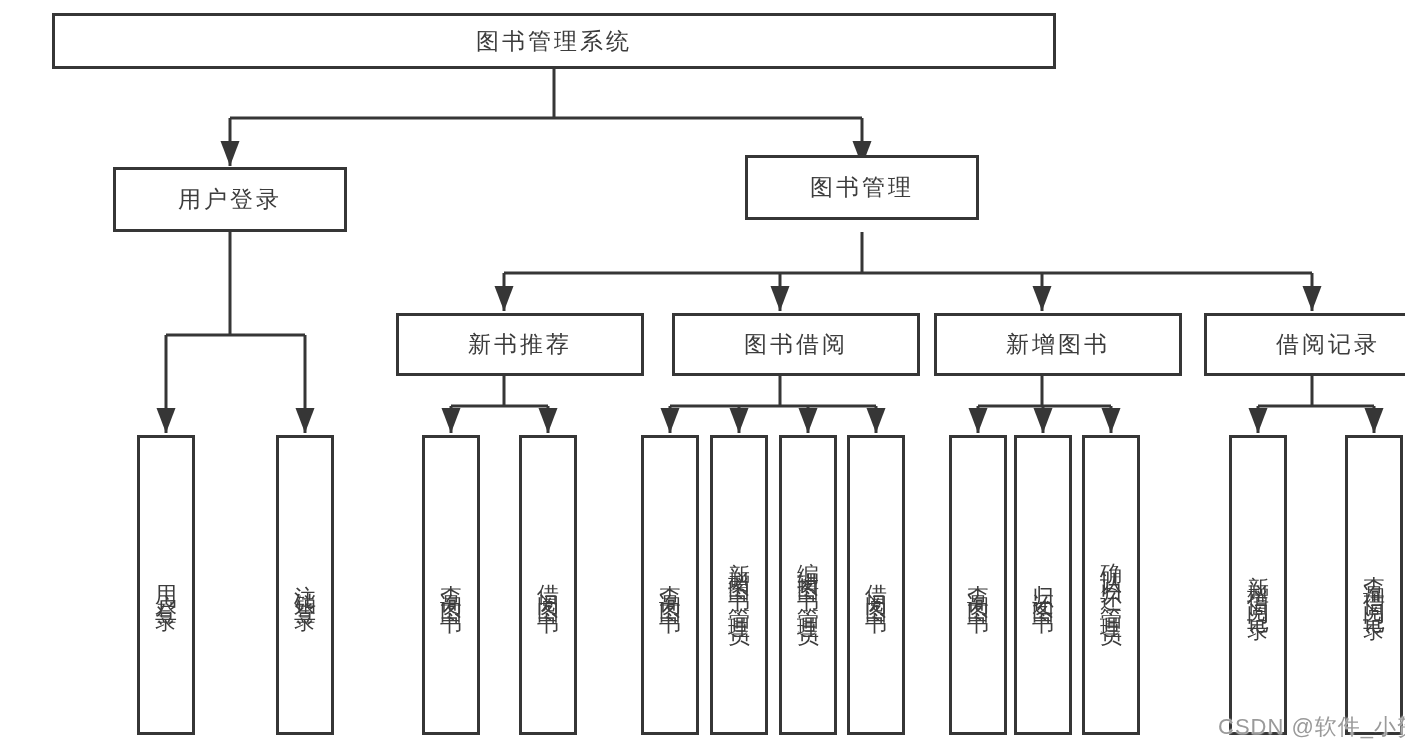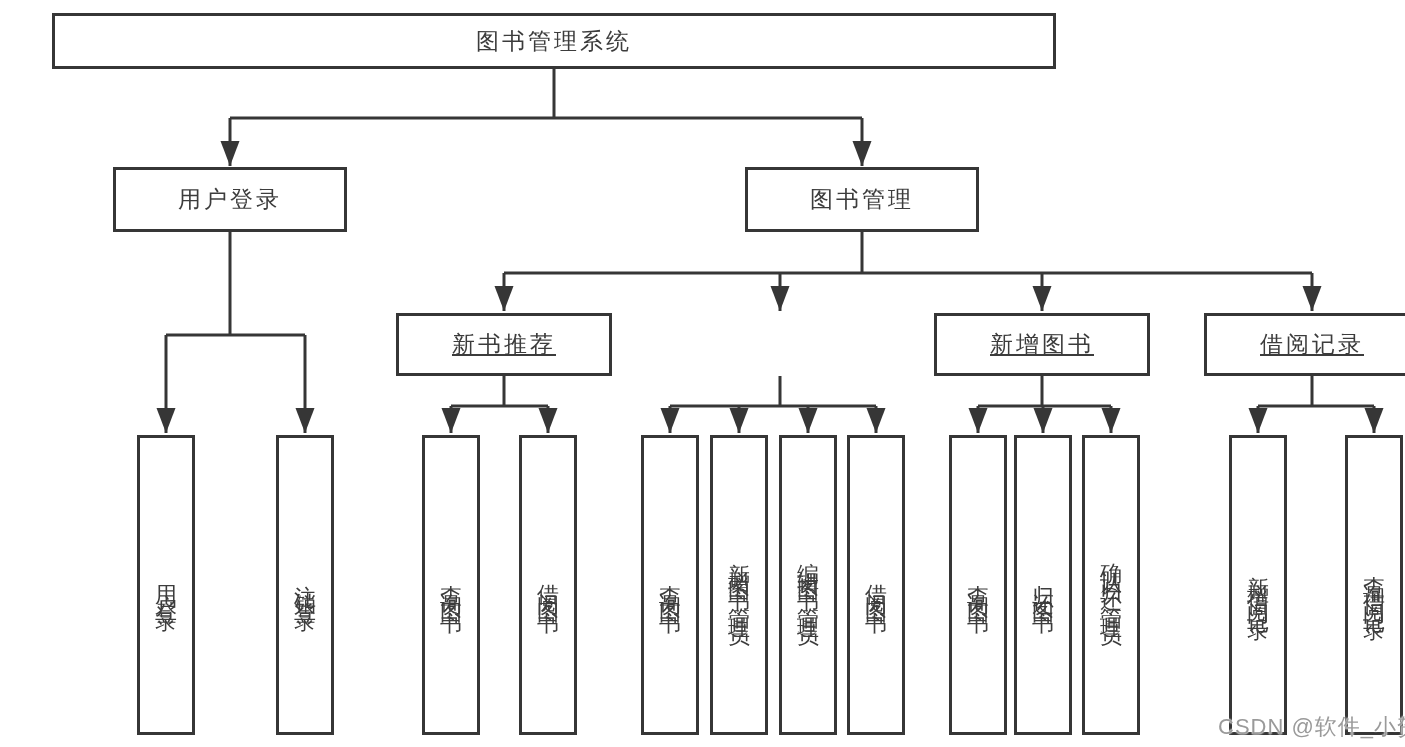--- a/index.html
+++ b/index.html
@@ -30,21 +30,21 @@
     position: absolute;
     background: #ffffff;
     border: 3px solid var(--line);
     color: var(--text);
     display: flex;
     align-items: center;
     justify-content: center;
   }
   .root-box { left: 20px; top: 13px; width: 1004px; height: 56px; }
   .l2-box   { width: 234px; height: 65px; }
-  .l3-box   { width: 216px; height: 63px; text-decoration: underline; }
+  .l3-box   { width: 248px; height: 63px; }
   .leaf     { width: 58px;  height: 300px; }
 
   .hlabel {
     font-size: 23px;
     letter-spacing: 3px;
     color: var(--text);
     white-space: nowrap;
   }
   .vlabel {
     writing-mode: vertical-rl;
@@ -127,27 +127,30 @@
     </g>
   </svg>
 
   <div class="box root-box">
     <span class="hlabel">图书管理系统</span>
   </div>
 
   <div class="box l2-box" style="left:81px;top:167px">
     <span class="hlabel">用户登录</span>
   </div>
-  <div class="box l2-box" style="left:713px;top:167px">
+  <div class="box l2-box" style="left:713px;top:155px">
     <span class="hlabel">图书管理</span>
   </div>
 
   <div class="box l3-box" style="left:364px;top:313px">
     <span class="hlabel">新书推荐</span>
   </div>
+  <div class="box l3-box" style="left:640px;top:313px">
+    <span class="hlabel">图书借阅</span>
+  </div>
   <div class="box l3-box" style="left:902px;top:313px">
     <span class="hlabel">新增图书</span>
   </div>
   <div class="box l3-box" style="left:1172px;top:313px">
     <span class="hlabel">借阅记录</span>
   </div>
 
   <div class="box leaf" style="left:105px;top:435px">
     <span class="vlabel">用户登录</span>
   </div>

